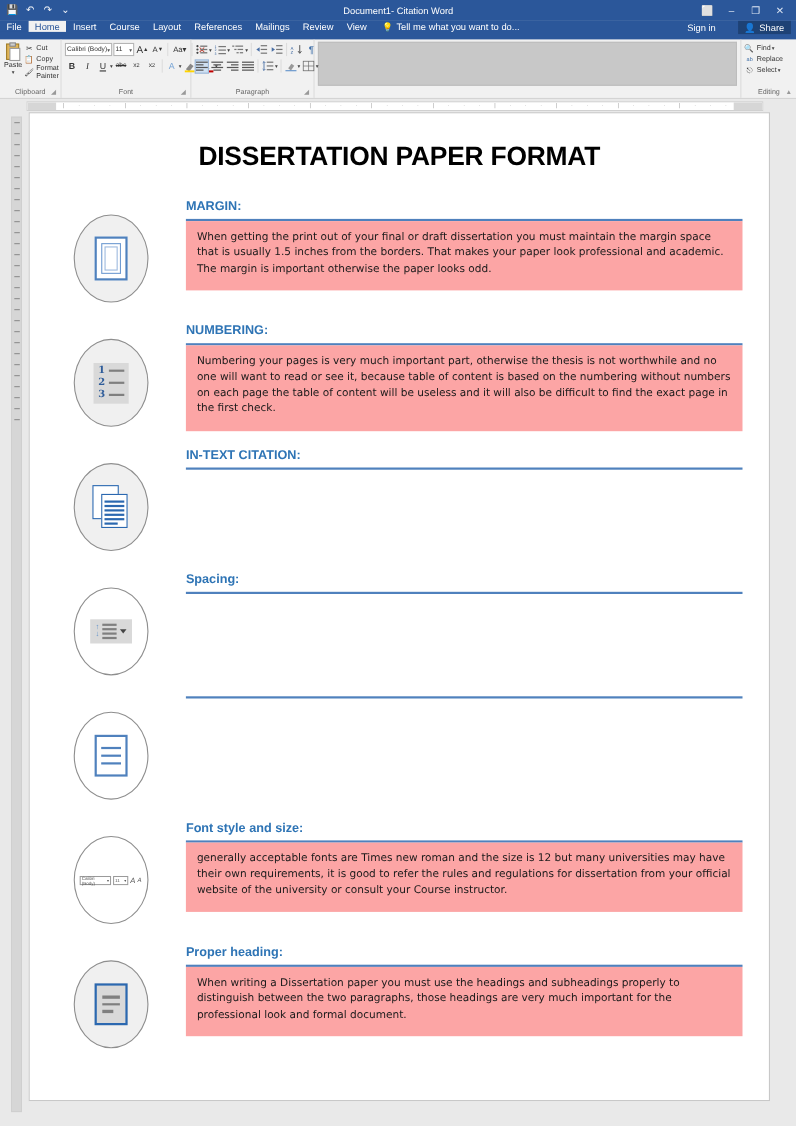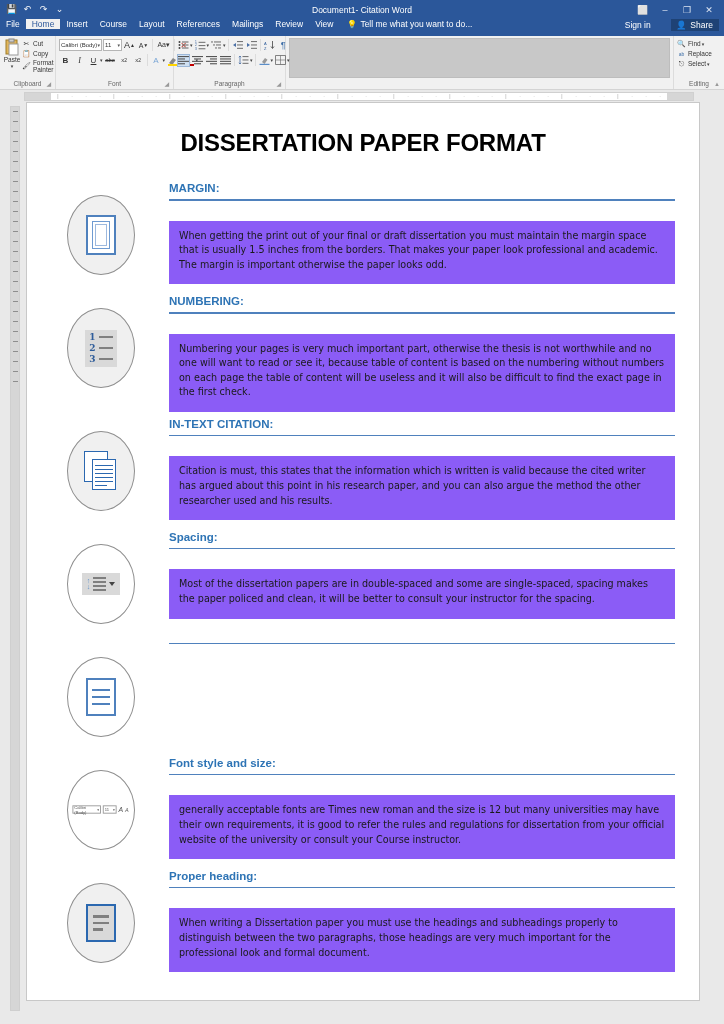--- a/index.html
+++ b/index.html
@@ -137,24 +137,23 @@
   }
 
   
   .section { position: relative; margin-bottom: 5px; min-height: 108px; }
   .sec-head {
     margin-left: 118px; font-size: 11.5px; font-weight: bold; color: #2e74b5;
     line-height: 15px; margin-bottom: 3px;
   }
   .sec-rule { margin-left: 118px; height: 1.5px; background: #4f81bd; }
   .sec-body {
-    margin-left: 118px; background: #8b5cf6; padding: 8px 10px 12px 10px;
+    margin-left: 118px; background: #fca5a5; padding: 8px 10px 12px 10px;
     font-size: 9.6px; line-height: 14.6px; color: #1a1a1a;
     font-family: "DejaVu Sans", sans-serif;
-    margin-top: 20px;
   }
   .sec-circle {
     position: absolute; left: 16px; top: 14px; width: 68px; height: 80px;
     border-radius: 50%; border: 1px solid #8e8e8e; background: #f0f0f0;
     display: flex; align-items: center; justify-content: center;
   }
   .sec-circle.plain { background: #fff; }
 
   
   .ic-margin { width: 30px; height: 40px; border: 2px solid #4f81bd; position: relative; background:#fff; }
@@ -623,42 +622,40 @@
           <div class="ln" style="left:11px;top:14px;width:18px;"></div>
           <div class="ln" style="left:11px;top:18px;width:18px;"></div>
           <div class="ln" style="left:11px;top:22px;width:18px;"></div>
           <div class="ln" style="left:11px;top:26px;width:18px;"></div>
           <div class="ln" style="left:11px;top:30px;width:18px;"></div>
           <div class="ln" style="left:11px;top:34px;width:12px;"></div>
         </div>
       </div>
       <div class="sec-head">IN-TEXT CITATION:</div>
       <div class="sec-rule"></div>
-      <div class="sec-body">Citation is must, this states that the information which is written is valid because the cited writer has argued about this point in his research paper, and you can also argue the method the other researcher used and his results.</div>
     </div>
 
     <div class="section">
       <div class="sec-circle plain">
         <div class="ic-space">
           <div class="arrows">
             <span>↑</span>
               <span>↓</span>
           </div>
           <div class="lines">
               <i></i>
               <i></i>
               <i></i>
               <i></i>
             </div>
           <div class="tri"></div>
         </div>
       </div>
       <div class="sec-head">Spacing:</div>
       <div class="sec-rule"></div>
-      <div class="sec-body">Most of the dissertation papers are in double-spaced and some are single-spaced, spacing makes the paper policed and clean, it will be better to consult your instructor for the spacing.</div>
     </div>
 
     <div class="section">
       <div class="sec-circle plain">
         <div class="ic-paper">
             <i></i>
             <i></i>
             <i></i>
           </div>
       </div>

